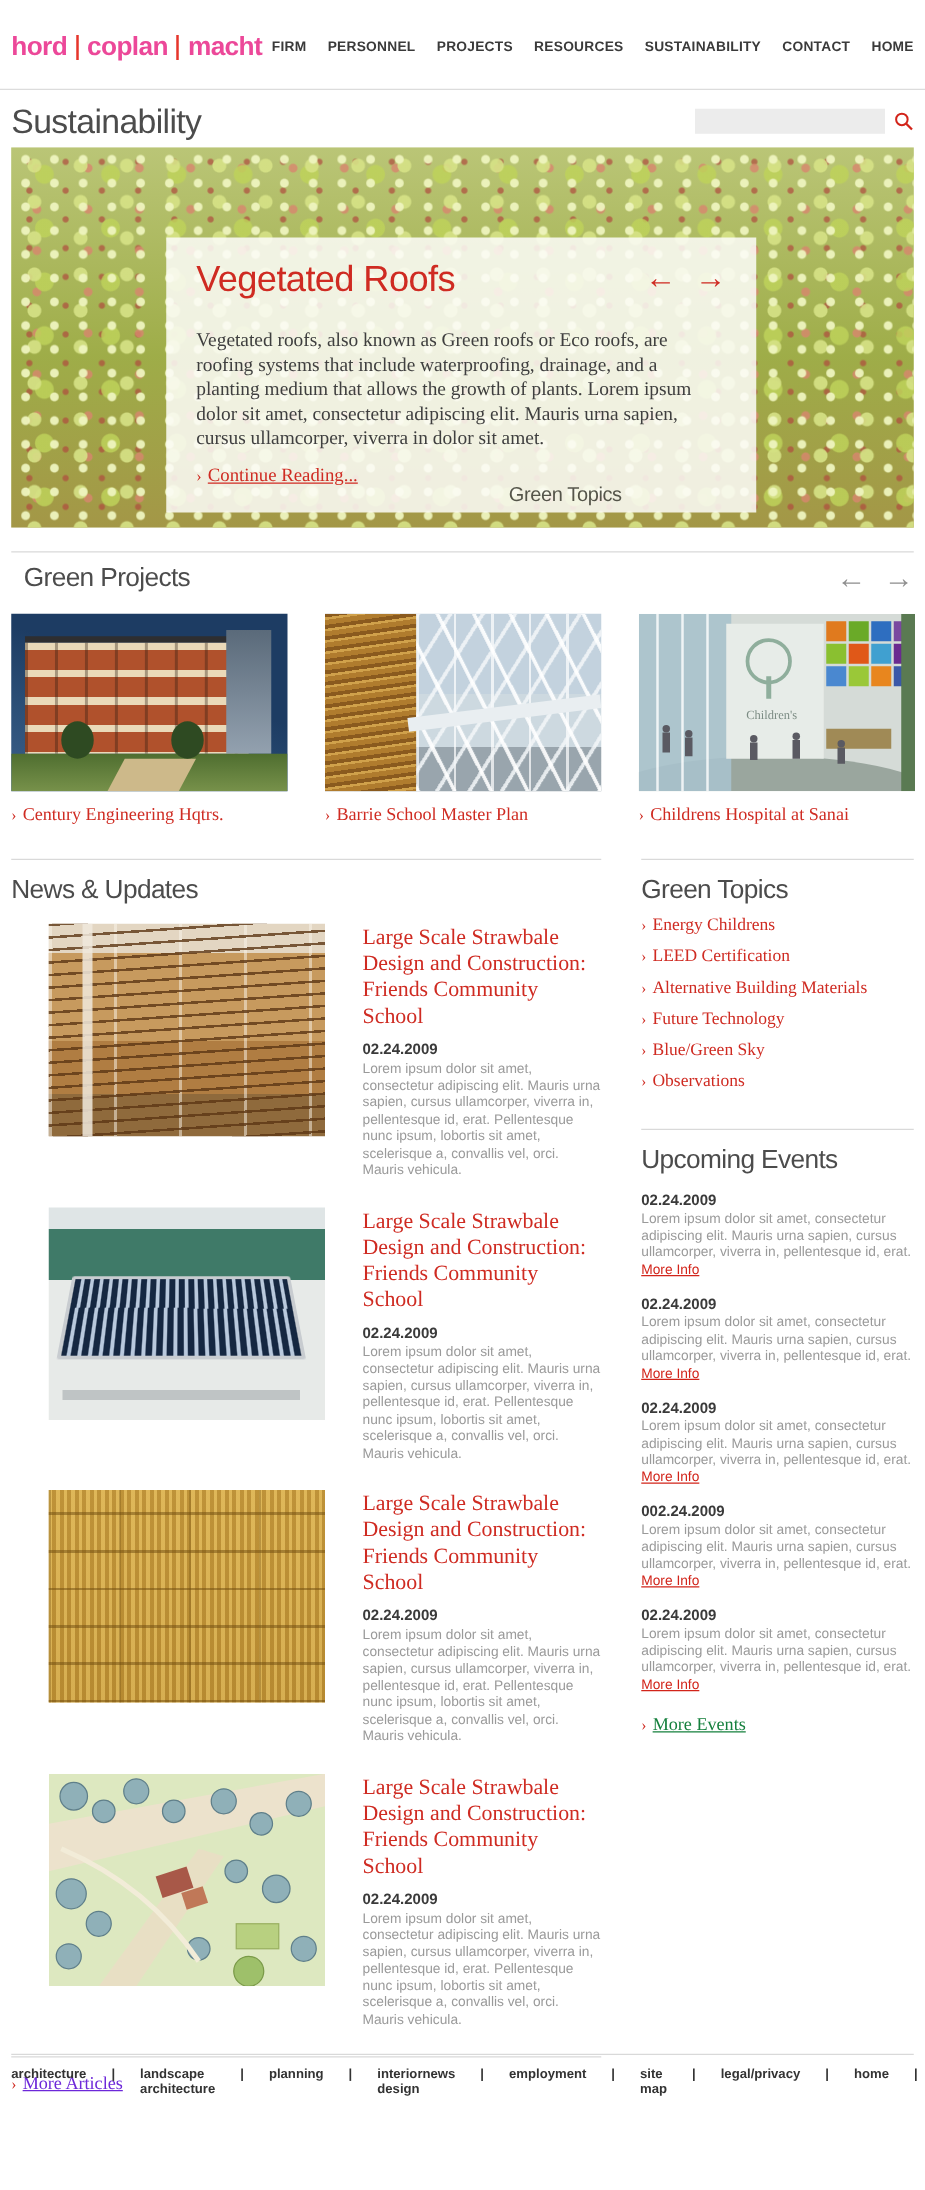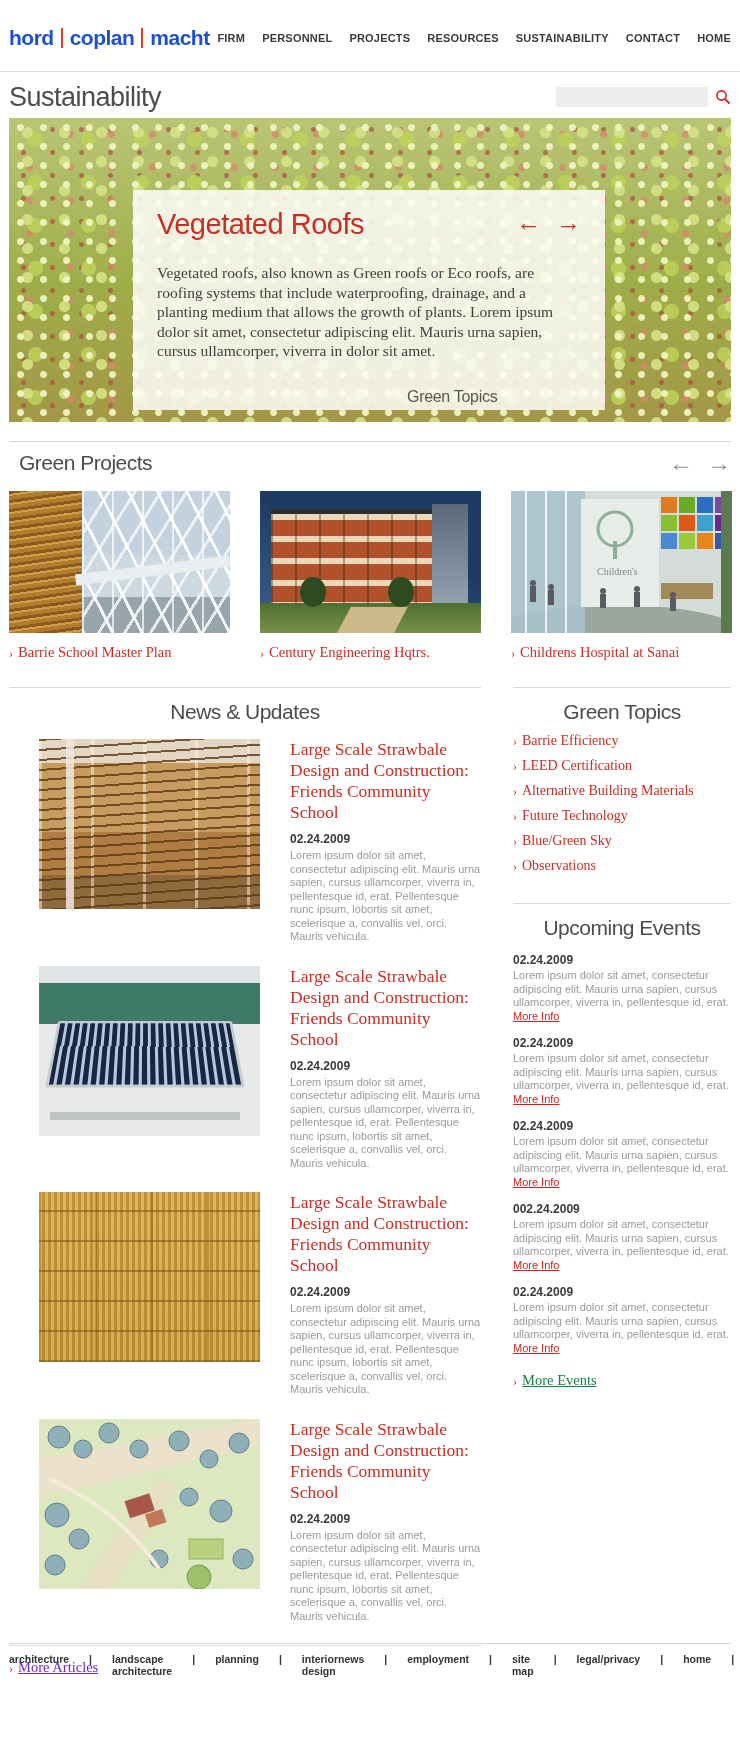--- a/index.html
+++ b/index.html
@@ -4,21 +4,21 @@
 <style>
   * { box-sizing: border-box; margin: 0; padding: 0; }
   html,body { background:#fff; }
   body { width:740px; font-family:"Liberation Sans", sans-serif; }
   .shell { position:relative; width:740px; height:1752px; overflow:hidden; background:#fff; }
 
   
   .header { padding-top:26px; border-bottom:1px solid #dcdcdc; height:72px; }
   .header-row { display:flex; justify-content:space-between; align-items:center; margin:0 9px; }
   .logo { display:flex; align-items:center; gap:7px; cursor:pointer; }
-  .logo-word { color:#1d4ed8; font-weight:bold; font-size:21px; letter-spacing:-0.5px; }
+  .logo-word { color:#ec4899; font-weight:bold; font-size:21px; letter-spacing:-0.5px; }
   .logo-bar { width:2px; height:20px; background:#e6352b; display:inline-block; }
   .nav { display:flex; gap:17px; }
   .nav a { text-decoration:none; color:#3a3a3a; font-size:11px; font-weight:bold; letter-spacing:0.2px; }
 
   
   .title-row { display:flex; justify-content:space-between; align-items:center; margin:11px 9px 0 9px; height:28px; }
   .page-title { font-size:27px; font-weight:normal; color:#4c4c4c; letter-spacing:-0.5px; }
   .search-wrap { display:flex; align-items:center; gap:7px; }
   .search-input { width:152px; height:20px; background:#ececec; border:none; outline:none; padding:0 6px; font-size:12px; color:#555; }
   .search-icon { width:16px; height:16px; display:inline-block; cursor:pointer; }
@@ -81,21 +81,21 @@
   .c-lawn { position:absolute; bottom:0; height:21%; left:0; right:0;
     background:linear-gradient(180deg, #4f6e30, #77914a); }
   .c-path { position:absolute; bottom:0; left:38%; width:26%; height:18%; background:#cdb98a; transform:skewX(-28deg); }
   .c-tree1,.c-tree2 { position:absolute; width:26px; height:30px; border-radius:50%; background:#2e4a22; bottom:18%; }
   .c-tree1 { left:18%; } .c-tree2 { left:58%; }
 
   
   .main { display:flex; gap:32px; margin:26px 9px 0 9px; align-items:flex-start; }
   .col-news { width:472px; border-top:1px solid #d9d9d9; }
   .col-side { width:218px; border-top:1px solid #d9d9d9; }
-  .col-news h2, .col-side h2 { margin-top:12px;text-align:center; }
+  .col-news h2, .col-side h2 { margin-top:12px; }
 
   .news-list { margin-top:15px; }
   .news-item { display:flex; gap:30px; margin-bottom:22px;padding-left:30px; }
   .news-img { width:221px; height:170px; position:relative; overflow:hidden; flex:none; cursor:pointer; }
   .news-txt { width:221px; }
   .news-title { font-family:"Liberation Serif", serif; color:#cf2b22; font-size:17.5px; line-height:21px; max-width:210px; cursor:pointer; }
   .news-date { margin-top:9px; font-size:12px; font-weight:bold; color:#3a3a3a; }
   .news-body { margin-top:3px; font-size:11px; line-height:13.5px; color:#9a9a9a; }
 
   
@@ -180,53 +180,56 @@
   </div>
 
   <div class="hero">
     <div class="hero-card">
       <h1>Vegetated Roofs</h1>
       <div class="hero-arrows">
         <span class="arr">←</span>
         <span class="arr">→</span>
       </div>
       <div class="hero-text">Vegetated roofs, also known as Green roofs or Eco roofs, are roofing systems that include waterproofing, drainage, and a planting medium that allows the growth of plants. Lorem ipsum dolor sit amet, consectetur adipiscing elit. Mauris urna sapien, cursus ullamcorper, viverra in dolor sit amet.</div>
+      <div class="hero-continue">
+        <span class="chev">›</span><a href="#">Continue Reading...</a>
+      </div>
     </div>
     <div class="hero-caption">Green Topics</div>
   </div>
 
   <hr class="divider">
 
   <div class="gp-head">
     <h2 class="sec">Green Projects</h2>
     <div class="gp-arrows">
       <span class="arr">←</span>
       <span class="arr">→</span>
     </div>
   </div>
 
   <div class="projects">
-    <div class="project">
-      <div class="thumb t-barrie">
-        <div class="b-wood"></div>
-        <div class="b-glass"></div>
-        <div class="b-beam"></div>
-      </div>
-      <div class="p-label"><span class="chev">›</span><span>Barrie School Master Plan</span></div>
-    </div>
     <div class="project">
       <div class="thumb t-century">
         <div class="c-bldg"></div>
         <div class="c-tower"></div>
         <div class="c-lawn"></div>
         <div class="c-path"></div>
         <div class="c-tree1"></div>
         <div class="c-tree2"></div>
       </div>
       <div class="p-label"><span class="chev">›</span><span>Century Engineering Hqtrs.</span></div>
+    </div>
+    <div class="project">
+      <div class="thumb t-barrie">
+        <div class="b-wood"></div>
+        <div class="b-glass"></div>
+        <div class="b-beam"></div>
+      </div>
+      <div class="p-label"><span class="chev">›</span><span>Barrie School Master Plan</span></div>
     </div>
     <div class="project">
       <div class="thumb">
         <svg width="221" height="142" viewBox="0 0 221 142">
           <rect width="221" height="142" fill="#d5dbd7"></rect>
           <ellipse cx="105" cy="148" rx="135" ry="34" fill="#9aa69e"></ellipse>
           <rect x="0" y="0" width="74" height="142" fill="#a9c2cc" opacity="0.9"></rect>
           <rect x="14" y="0" width="2" height="142" fill="#fff" opacity="0.8"></rect>
           <rect x="34" y="0" width="2" height="142" fill="#fff" opacity="0.8"></rect>
           <rect x="54" y="0" width="2" height="142" fill="#fff" opacity="0.8"></rect>
@@ -344,21 +347,21 @@
 
       <hr class="more-articles-rule">
       <div class="more-link">
         <span class="chev">›</span><a href="#">More Articles</a>
       </div>
     </div>
 
     <div class="col-side">
       <h2 class="sec">Green Topics</h2>
       <div class="topic-list">
-        <div class="topic"><span class="chev">›</span><a href="#">Barrie Efficiency</a></div>
+        <div class="topic"><span class="chev">›</span><a href="#">Energy Childrens</a></div>
         <div class="topic"><span class="chev">›</span><a href="#">LEED Certification</a></div>
         <div class="topic"><span class="chev">›</span><a href="#">Alternative Building Materials</a></div>
         <div class="topic"><span class="chev">›</span><a href="#">Future Technology</a></div>
         <div class="topic"><span class="chev">›</span><a href="#">Blue/Green Sky</a></div>
         <div class="topic"><span class="chev">›</span><a href="#">Observations</a></div>
       </div>
 
       <hr class="side-rule">
       <h2 class="sec events-head">Upcoming Events</h2>
 

